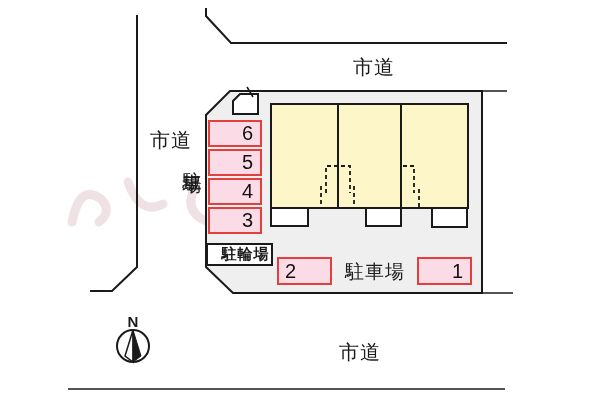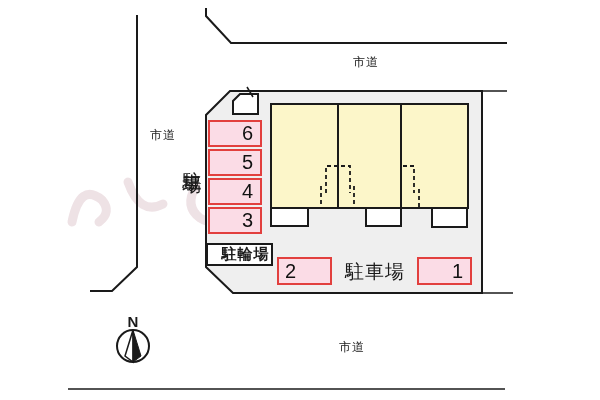--- a/index.html
+++ b/index.html
@@ -3,21 +3,21 @@
 <meta charset="utf-8">
 <style>
   html,body{margin:0;padding:0;background:#fff;}
   #plan{
     position:relative;width:600px;height:400px;background:#ffffff;
     font-family:"Liberation Sans","DejaVu Sans",sans-serif;
     color:#1a1a1a;overflow:hidden;
   }
   #linework{position:absolute;left:0;top:0;}
   .lbl{position:absolute;white-space:nowrap;color:#1a1a1a;}
-  .lbl-road{font-size:12px;letter-spacing:1px;}
+  .lbl-road{font-size:20px;letter-spacing:1px;}
   .lbl-garbage{font-size:19px;}
   .lbl-parking{font-size:19px;letter-spacing:1px;}
   .lbl-vertical{
     writing-mode:vertical-rl;text-orientation:upright;
     font-size:19px;line-height:20px;letter-spacing:2px;
   }
   .stall{
     position:absolute;background:#fbdce6;border:2px solid #e2403e;
     display:flex;align-items:center;box-sizing:border-box;
     font-size:20px;color:#111;

